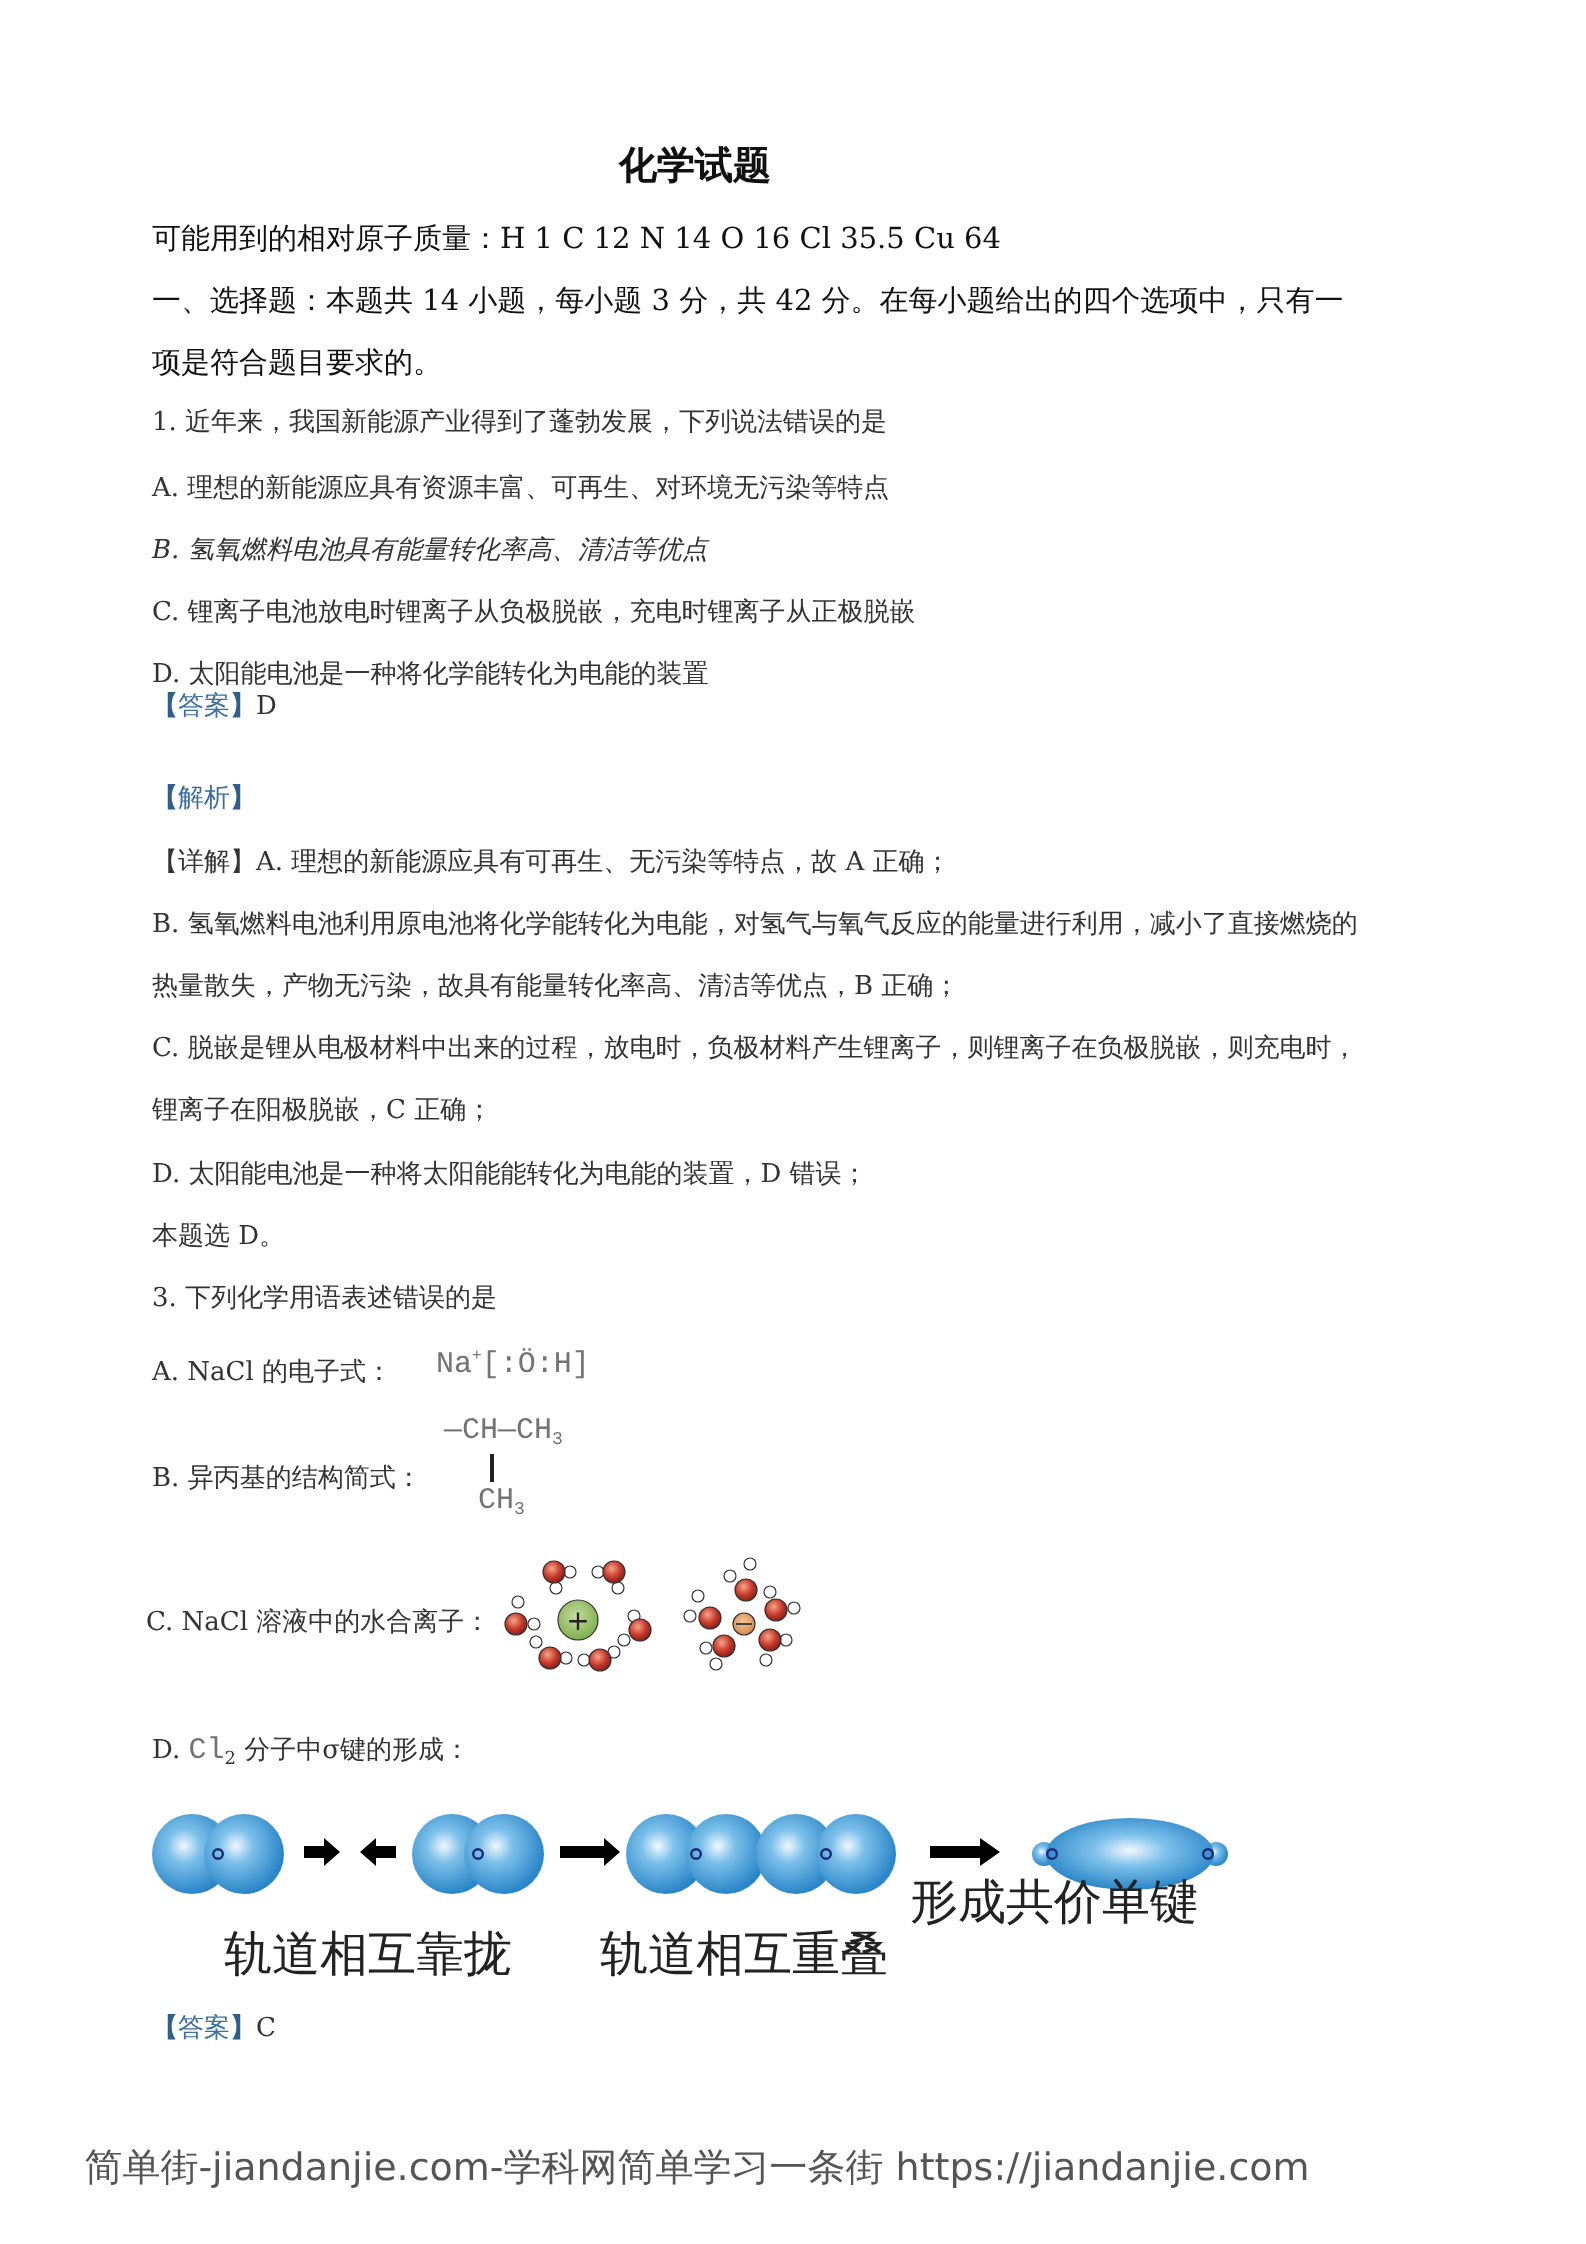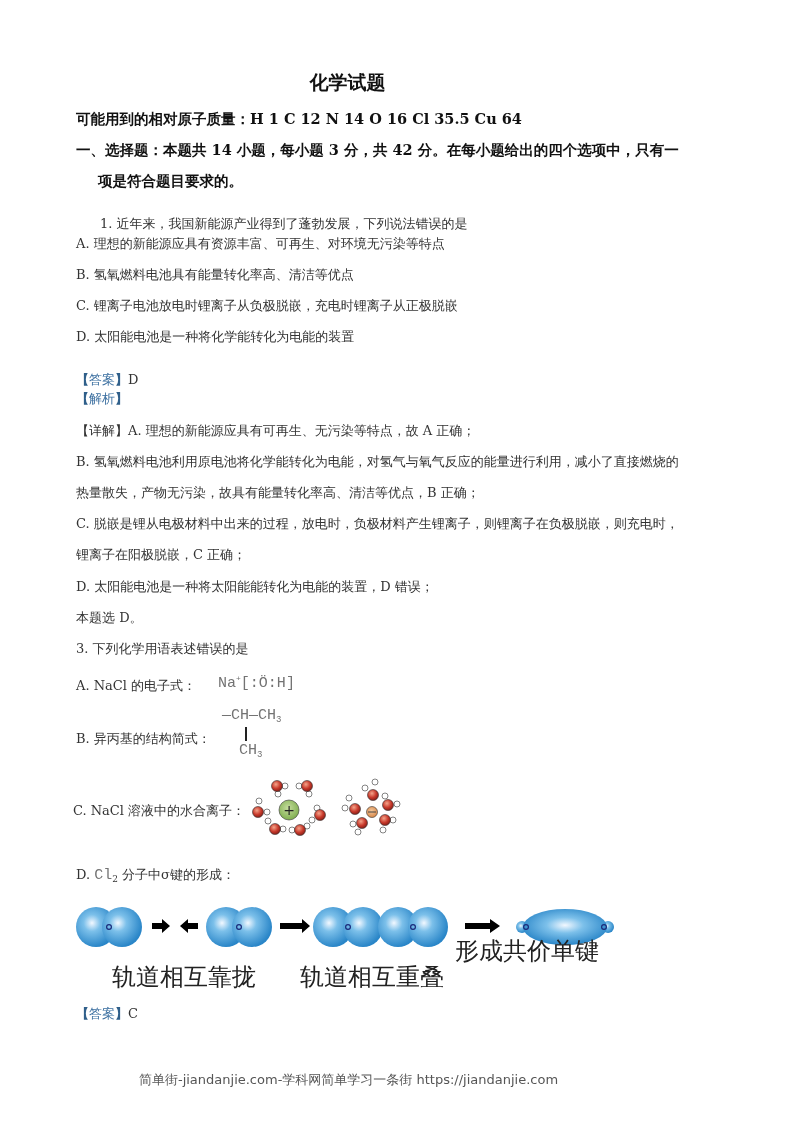--- a/index.html
+++ b/index.html
@@ -1,43 +1,43 @@
 <!DOCTYPE html>
 <html><head>
 <meta charset="utf-8">
 <style>
   html, body { margin:0; padding:0; background:#ffffff; }
   body { width:793px; height:1122px; position:relative; overflow:hidden;
          font-family:"DejaVu Serif","Liberation Serif",serif; color:#222; }
   .abs { position:absolute; white-space:nowrap; }
   .title { left:0; width:695px; top:70px; text-align:center; font-size:19px; font-weight:bold; color:#111; }
-  .bold { font-weight:bold; font-size:14.5px; color:#111; }
+  .bold { font-weight:normal; font-size:14.5px; color:#111; }
   .line { font-size:13px; color:#333; }
   .tag { color:#3b6fa0; }
   .tag-br { color:#2f5f8a; font-weight:bold; }
   .formula { font-family:Liberation Mono, monospace; font-size:15px; color:#737373; }
   .sub { font-size:9px; vertical-align:-3px; }
-  .footer { left:0; width:697px; top:1071px; text-align:center; font-family:"DejaVu Sans","Liberation Sans",sans-serif; font-size:13px; color:#555; }
+  .footer { left:0; width:697px; top:1071px; text-align:center; font-family:"DejaVu Sans","Liberation Sans",sans-serif; font-size:19px; color:#555; }
   .diagram-label { font-family:"DejaVu Sans","Liberation Sans",sans-serif; font-size:24px; color:#222; }
 </style>
 </head>
 <body>
 
 <div class="abs title">化学试题</div>
 <div class="abs bold" style="left:76px;top:110px;">可能用到的相对原子质量：H 1    C 12    N 14    O 16    Cl 35.5    Cu 64</div>
 <div class="abs bold" style="left:76px;top:141px;">一、选择题：本题共 14 小题，每小题 3 分，共 42 分。在每小题给出的四个选项中，只有一</div>
-<div class="abs bold" style="left:76px;top:172px;margin-left:22px;">项是符合题目要求的。</div>
+<div class="abs bold" style="left:76px;top:172px;">项是符合题目要求的。</div>
 
-<div class="abs line" style="left:76px;top:215px;margin-left:24px;">1. 近年来，我国新能源产业得到了蓬勃发展，下列说法错误的是</div>
+<div class="abs line" style="left:76px;top:202px;">1. 近年来，我国新能源产业得到了蓬勃发展，下列说法错误的是</div>
 <div class="abs line" style="left:76px;top:235px;">A. 理想的新能源应具有资源丰富、可再生、对环境无污染等特点</div>
-<div class="abs line" style="left:76px;top:266px;">B. 氢氧燃料电池具有能量转化率高、清洁等优点</div>
+<div class="abs line" style="left:76px;top:266px;font-style:italic;">B. 氢氧燃料电池具有能量转化率高、清洁等优点</div>
 <div class="abs line" style="left:76px;top:297px;">C. 锂离子电池放电时锂离子从负极脱嵌，充电时锂离子从正极脱嵌</div>
 <div class="abs line" style="left:76px;top:328px;text-align:right;">D. 太阳能电池是一种将化学能转化为电能的装置</div>
 
-<div class="abs line" style="left:76px;top:371px;">
+<div class="abs line" style="left:76px;top:344px;">
   <span class="tag-br">【</span><span class="tag">答案</span><span class="tag-br">】</span><span>D</span>
 </div>
 <div class="abs line" style="left:76px;top:390px;">
   <span class="tag-br">【</span><span class="tag">解析</span><span class="tag-br">】</span>
 </div>
 <div class="abs line" style="left:76px;top:422px;">
   <span>【</span><span>详解</span><span>】</span><span>A. 理想的新能源应具有可再生、无污染等特点，故 A 正确；</span>
 </div>
 <div class="abs line" style="left:76px;top:453px;">B. 氢氧燃料电池利用原电池将化学能转化为电能，对氢气与氧气反应的能量进行利用，减小了直接燃烧的</div>
 <div class="abs line" style="left:76px;top:484px;">热量散失，产物无污染，故具有能量转化率高、清洁等优点，B 正确；</div>

